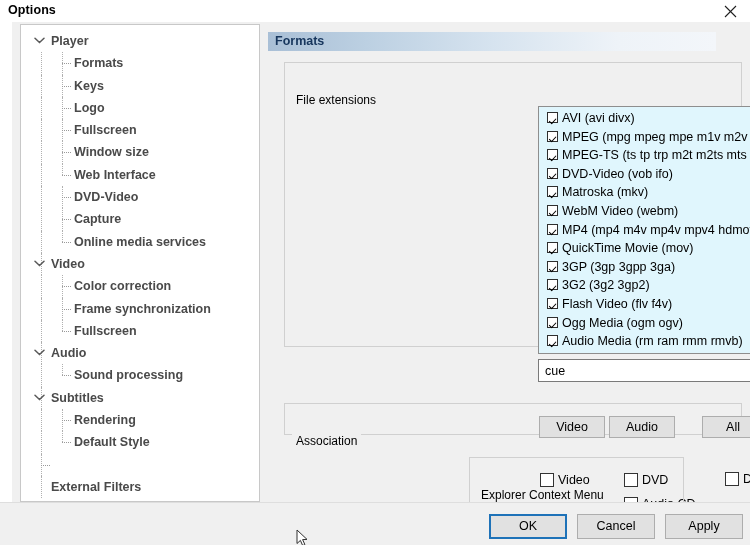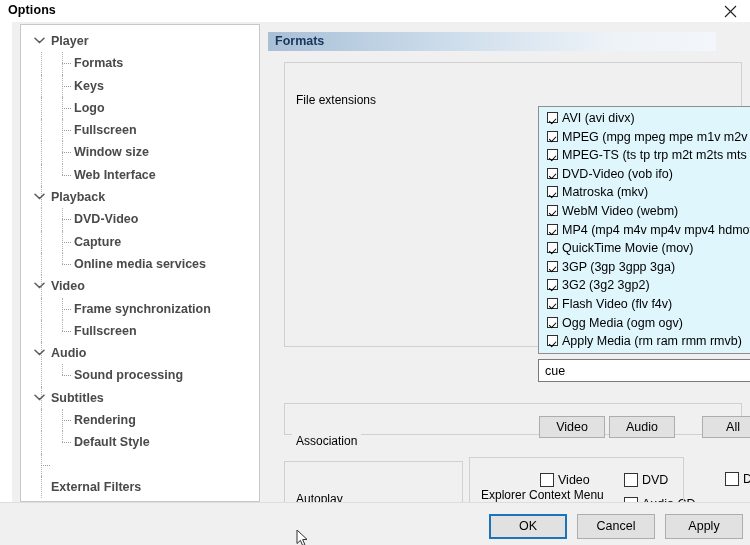--- a/index.html
+++ b/index.html
@@ -352,29 +352,20 @@
           <div class="vline2"></div>
           <div class="hline"></div>
           <span class="tree-label l1">Window size</span>
         </div>
         <div class="tree-row level1">
           <div class="vline"></div>
           <div class="vline2 half"></div>
           <div class="hline"></div>
           <span class="tree-label l1">Web Interface</span>
         </div>
-        <div class="tree-row level0">
-          <div class="vline"></div>
-          <span class="chev">
-            <svg width="11" height="7" viewBox="0 0 11 7">
-              <path d="M1 1.2 L5.5 5.5 L10 1.2" stroke="#5a5a5a" stroke-width="1.5" fill="none" stroke-linecap="round"></path>
-            </svg>
-          </span>
-          <span class="tree-label l0">Playback</span>
-        </div>
         <div class="tree-row level1">
           <div class="vline"></div>
           <div class="vline2"></div>
           <div class="hline"></div>
           <span class="tree-label l1">DVD-Video</span>
         </div>
         <div class="tree-row level1">
           <div class="vline"></div>
           <div class="vline2"></div>
           <div class="hline"></div>
@@ -387,20 +378,26 @@
           <span class="tree-label l1">Online media services</span>
         </div>
         <div class="tree-row level0">
           <div class="vline"></div>
           <span class="chev">
             <svg width="11" height="7" viewBox="0 0 11 7">
               <path d="M1 1.2 L5.5 5.5 L10 1.2" stroke="#5a5a5a" stroke-width="1.5" fill="none" stroke-linecap="round"></path>
             </svg>
           </span>
           <span class="tree-label l0">Video</span>
+        </div>
+        <div class="tree-row level1">
+          <div class="vline"></div>
+          <div class="vline2"></div>
+          <div class="hline"></div>
+          <span class="tree-label l1">Color correction</span>
         </div>
         <div class="tree-row level1">
           <div class="vline"></div>
           <div class="vline2"></div>
           <div class="hline"></div>
           <span class="tree-label l1">Frame synchronization</span>
         </div>
         <div class="tree-row level1">
           <div class="vline"></div>
           <div class="vline2 half"></div>
@@ -473,37 +470,34 @@
           <div class="ext-row"><span class="cb checked"></span><span>MPEG-TS (ts tp trp m2t m2ts mts rec ssif)</span></div>
           <div class="ext-row"><span class="cb checked"></span><span>DVD-Video (vob ifo)</span></div>
           <div class="ext-row"><span class="cb checked"></span><span>Matroska (mkv)</span></div>
           <div class="ext-row"><span class="cb checked"></span><span>WebM Video (webm)</span></div>
           <div class="ext-row"><span class="cb checked"></span><span>MP4 (mp4 m4v mp4v mpv4 hdmov ismv)</span></div>
           <div class="ext-row"><span class="cb checked"></span><span>QuickTime Movie (mov)</span></div>
           <div class="ext-row"><span class="cb checked"></span><span>3GP (3gp 3gpp 3ga)</span></div>
           <div class="ext-row"><span class="cb checked"></span><span>3G2 (3g2 3gp2)</span></div>
           <div class="ext-row"><span class="cb checked"></span><span>Flash Video (flv f4v)</span></div>
           <div class="ext-row"><span class="cb checked"></span><span>Ogg Media (ogm ogv)</span></div>
-          <div class="ext-row"><span class="cb checked"></span><span>Apply Media (rm ram rmm rmvb)</span></div>
+          <div class="ext-row"><span class="cb checked"></span><span>Audio Media (rm ram rmm rmvb)</span></div>
         </div>
 
     </div>
 
     <input class="cue-field" type="text" id="cue-input" placeholder="" value="cue" style="">
 
     <div class="groupbox" id="assoc-group">
       <span class="group-title">Association</span>
     </div>
     <button class="btn" id="btn-video">Video</button>
     <button class="btn" id="btn-audio">Audio</button>
     <button class="btn" id="btn-all">All</button>
 
-    <div class="groupbox" id="autoplay-group">
-      <span class="group-title">Autoplay</span>
-    </div>
     <div class="cbrow" id="ap-video">
       <span class="cb-lg"></span><span>Video</span>
     </div>
     <div class="cbrow" id="ap-dvd">
       <span class="cb-lg"></span><span>DVD</span>
     </div>
     <div class="cbrow" id="ap-music">
       <span class="cb-lg"></span><span>Music</span>
     </div>
     <div class="cbrow" id="ap-audiocd">

